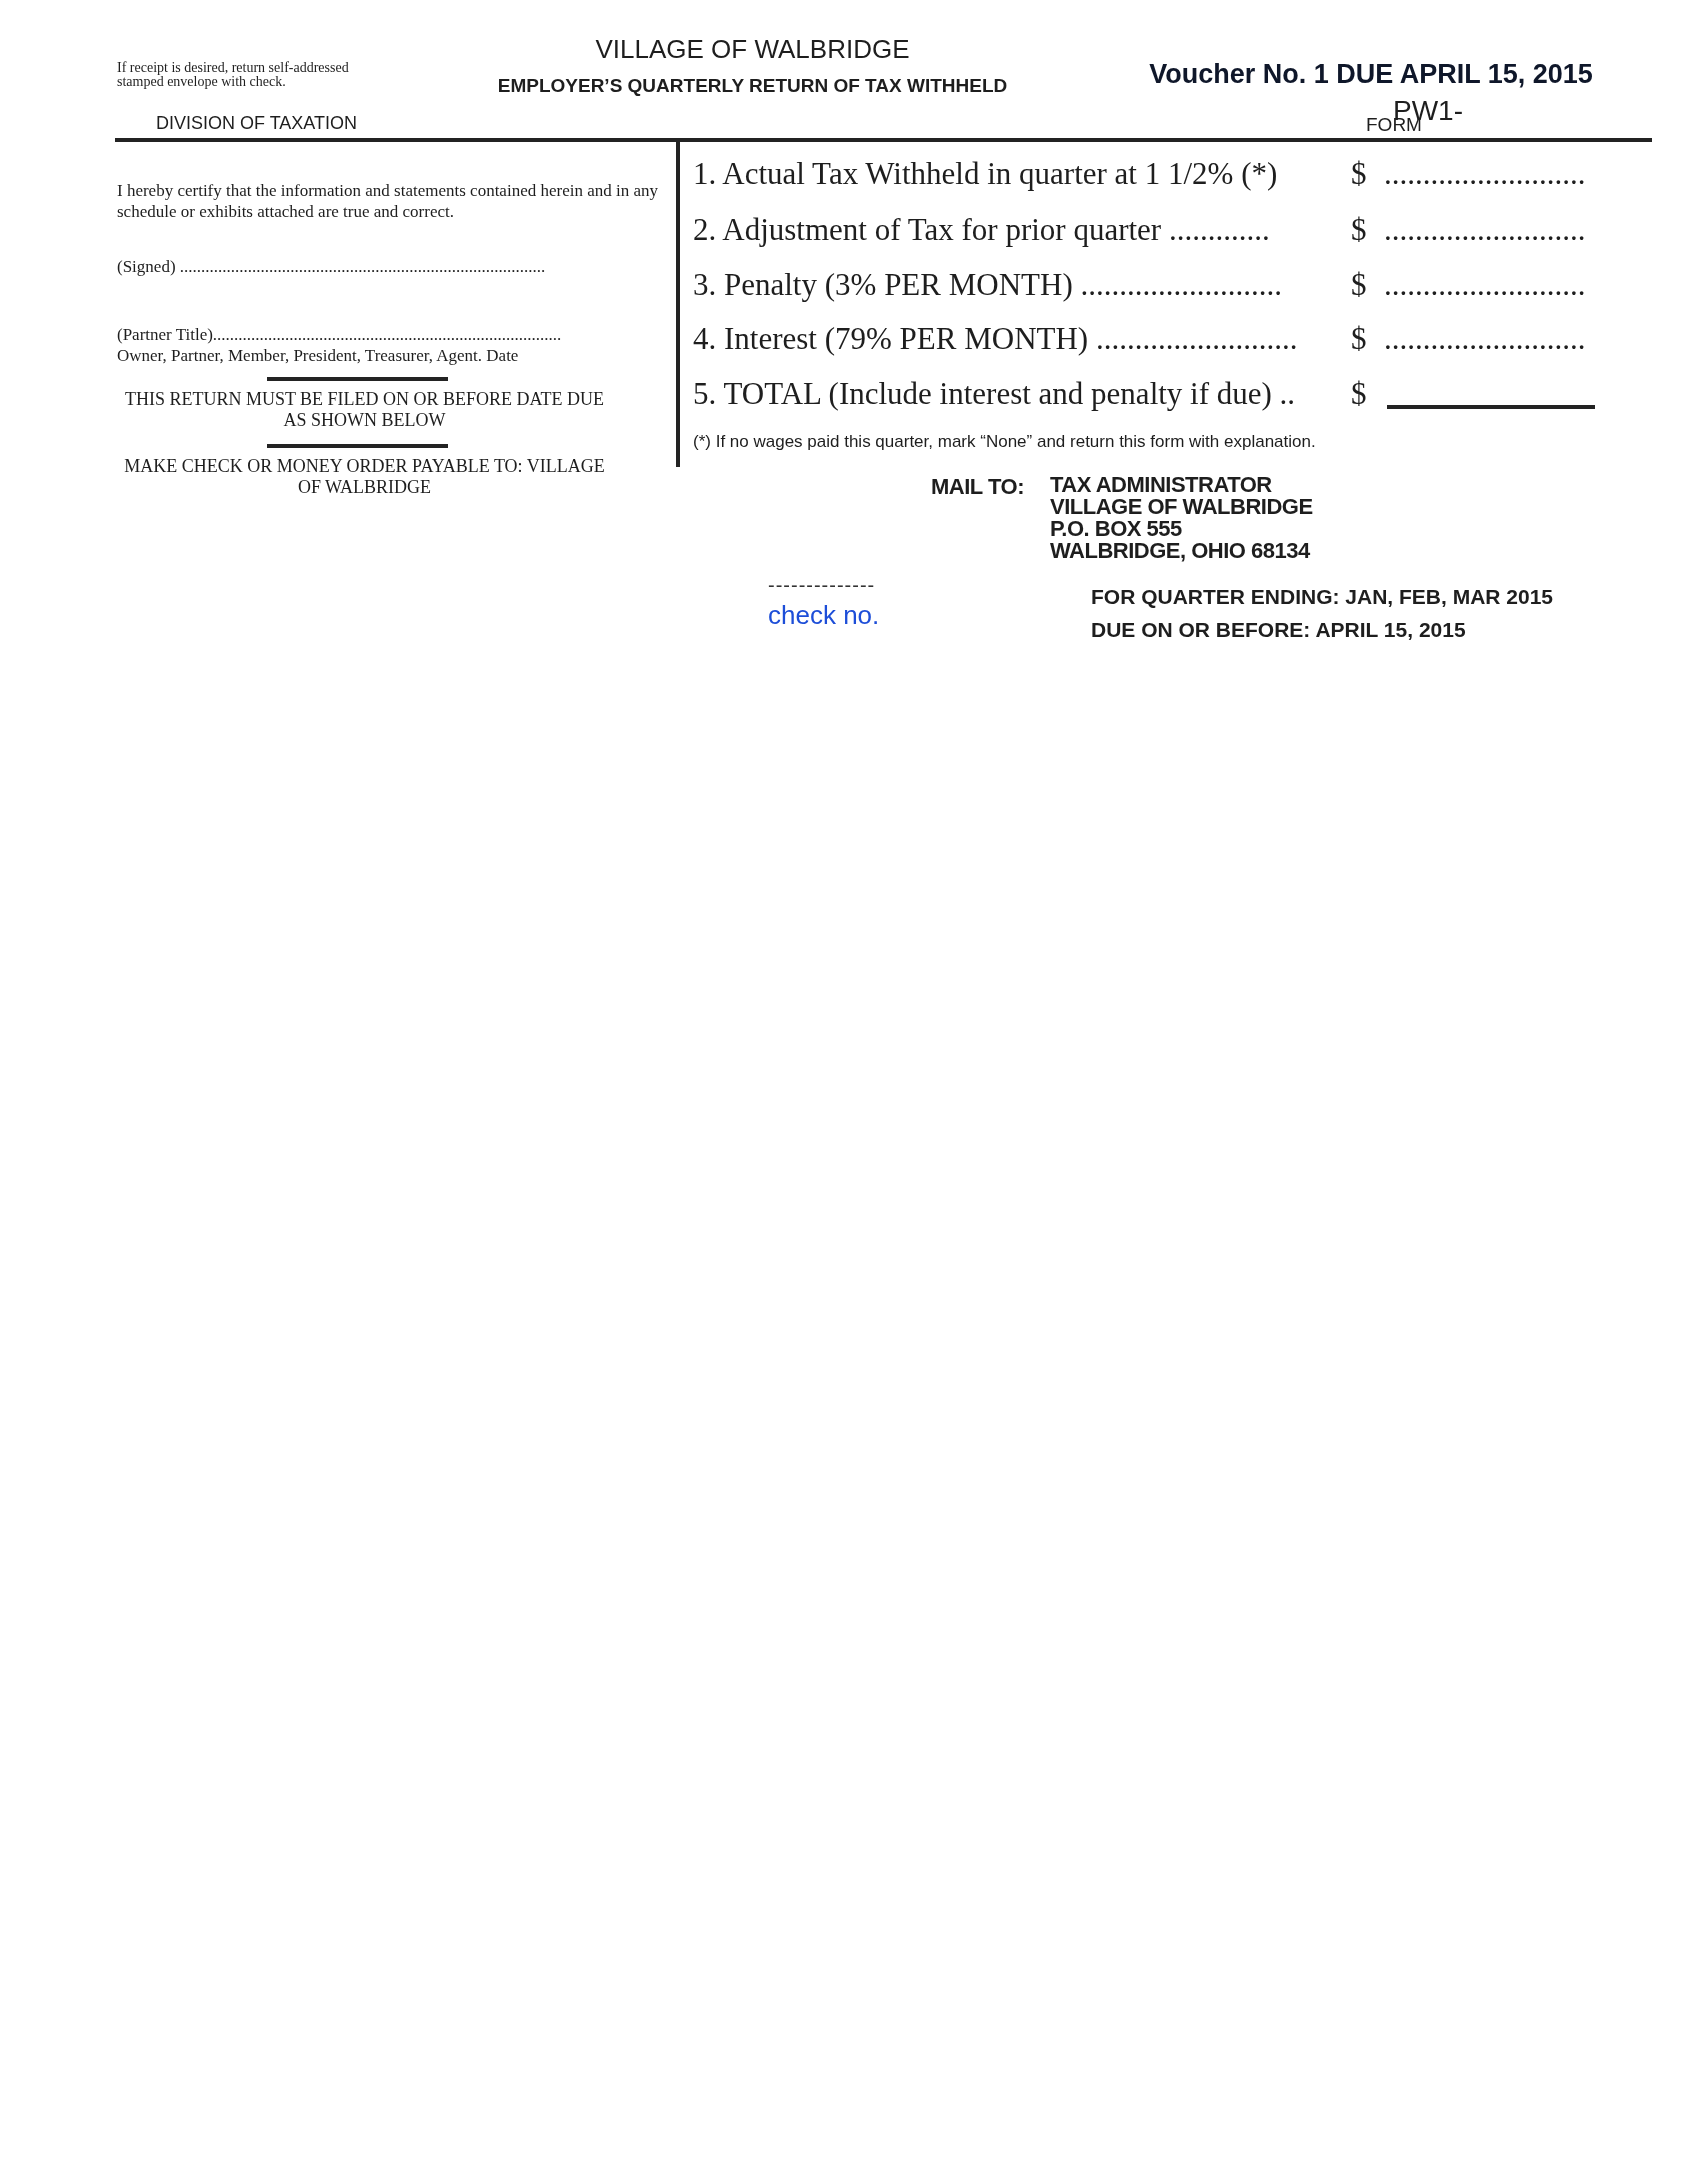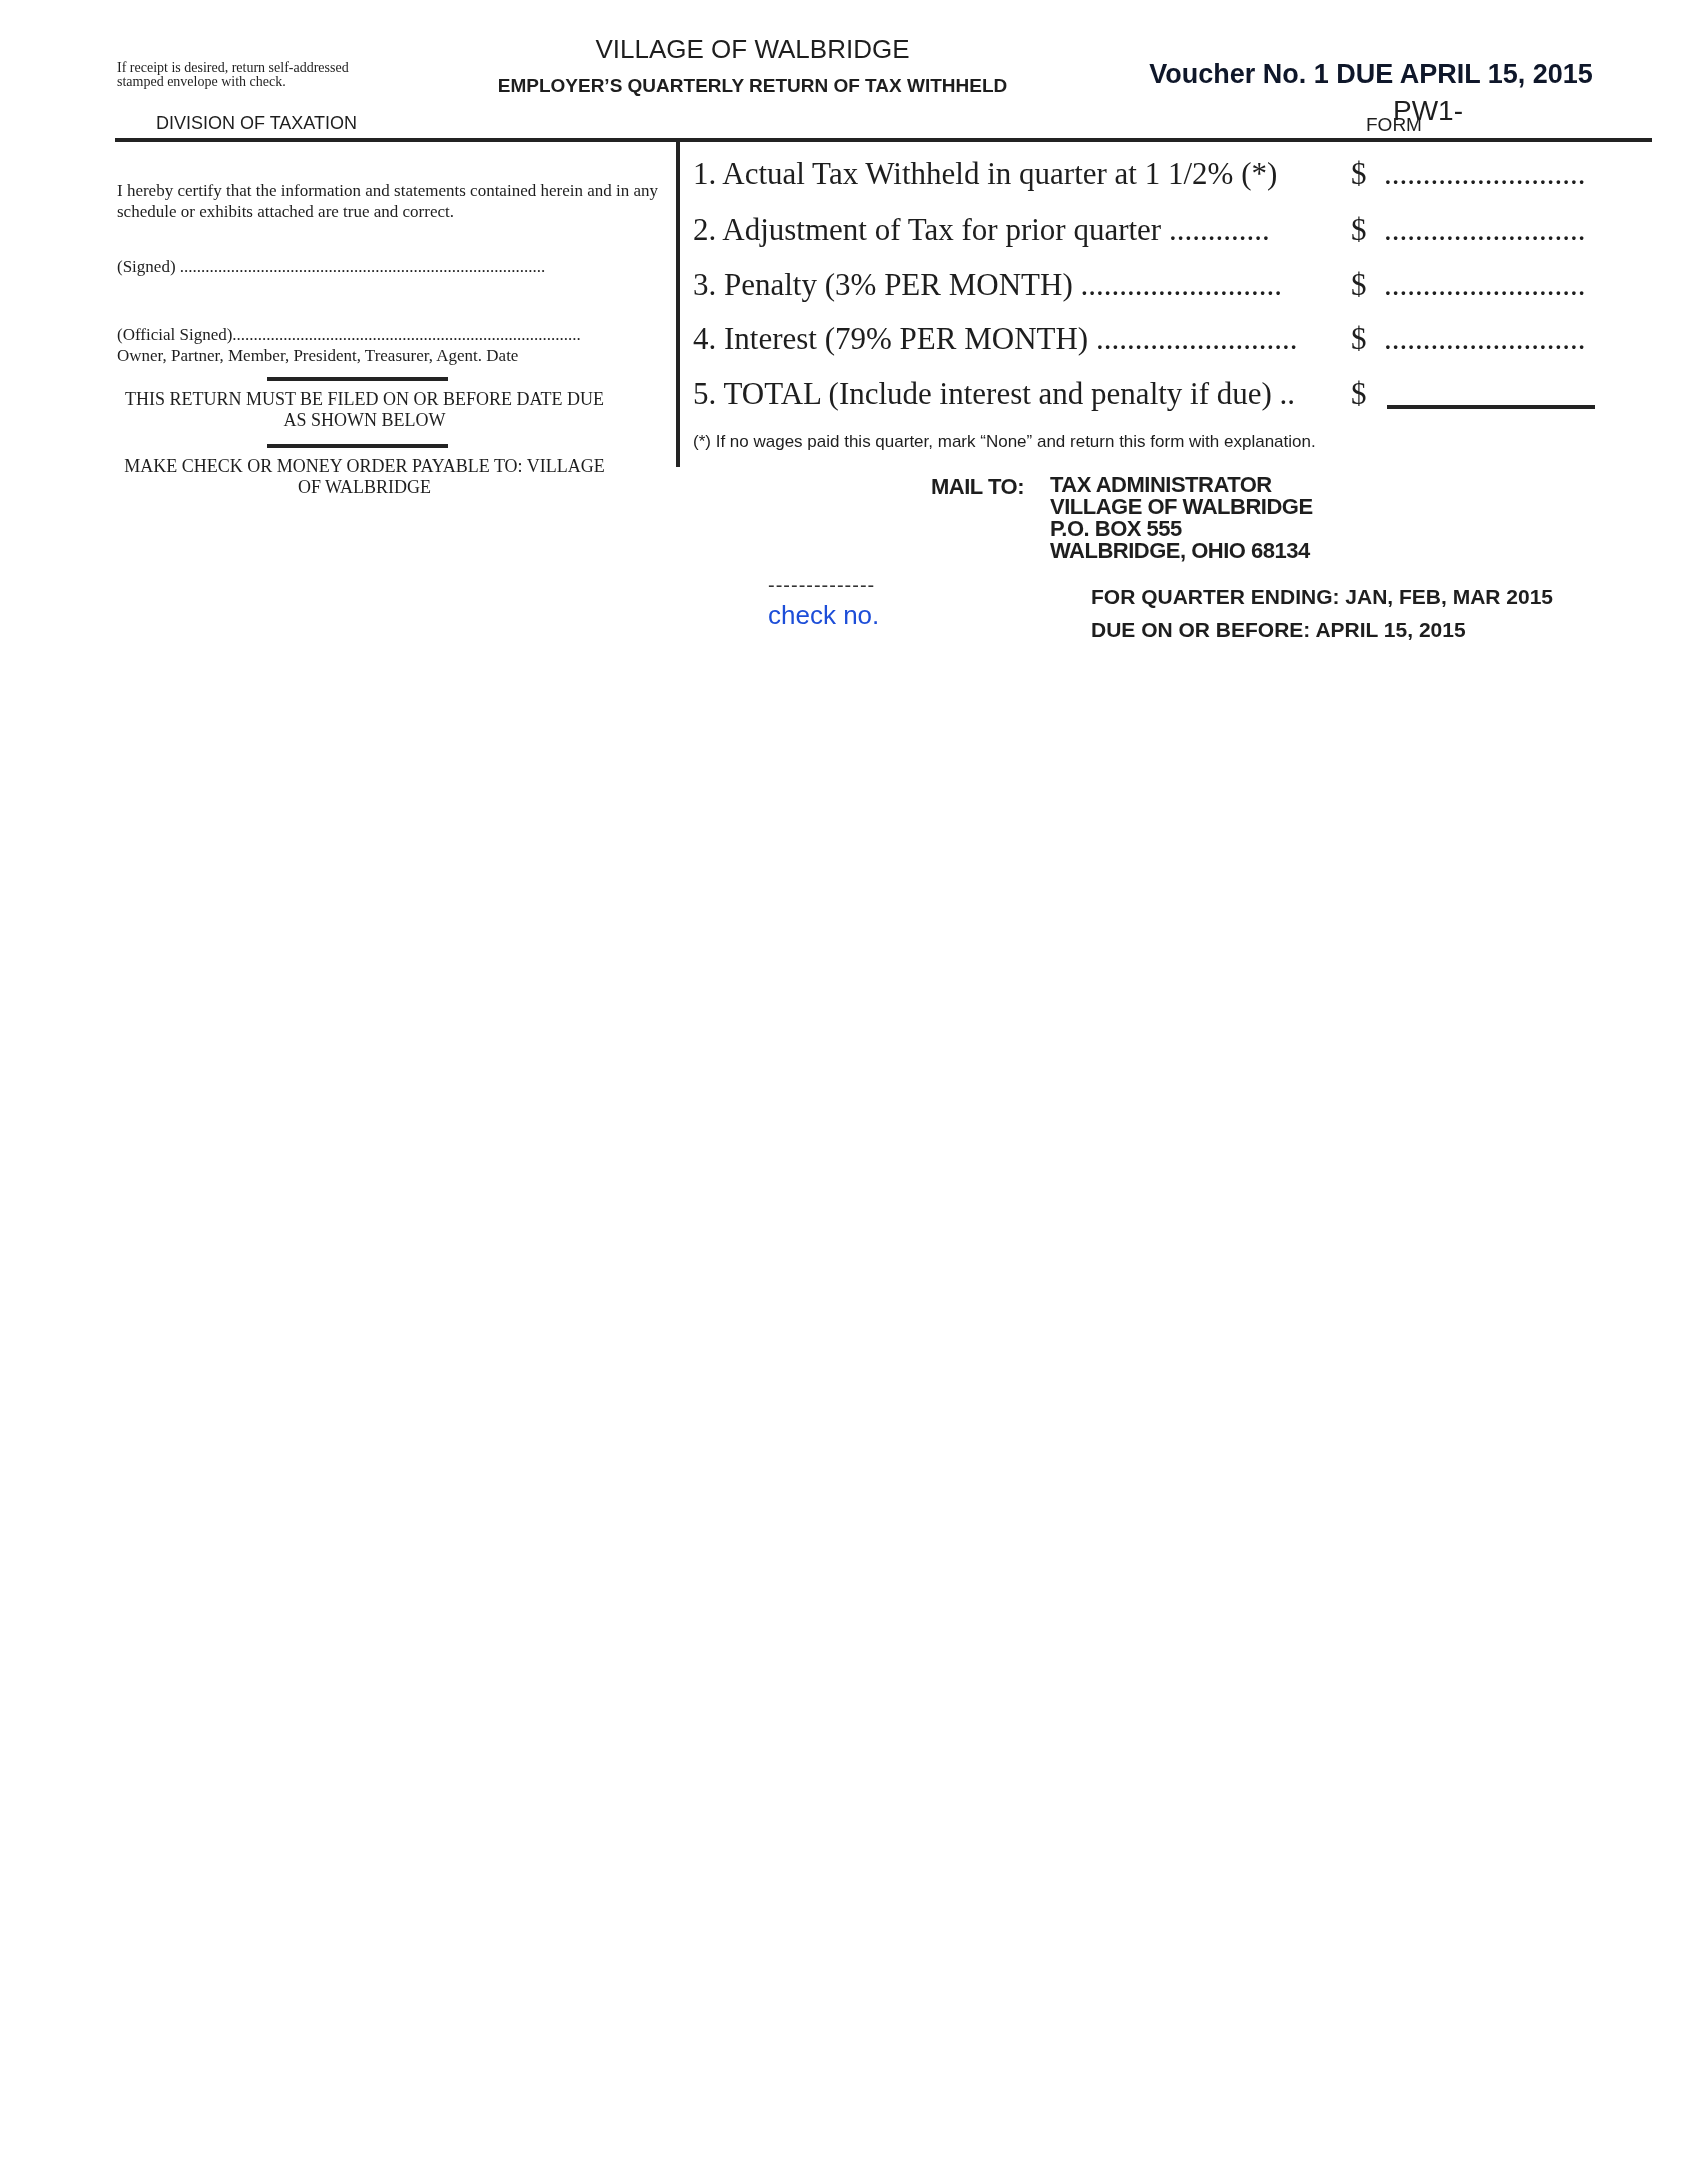--- a/index.html
+++ b/index.html
@@ -61,21 +61,21 @@
 <div class="abs sans return-title">EMPLOYER’S QUARTERLY RETURN OF TAX WITHHELD</div>
 <div class="abs sans voucher">Voucher No. 1 DUE APRIL 15, 2015</div>
 <div class="abs sans form-label">FORM</div>
 <div class="abs sans form-number">PW1-</div>
 
 <div class="abs top-rule"></div>
 <div class="abs v-rule"></div>
 
 <div class="abs serif certify">I hereby certify that the information and statements contained herein and in any schedule or exhibits attached are true and correct.</div>
 <div class="abs serif signed">(Signed) ......................................................................................</div>
-<div class="abs serif official">(Official Signed)..................................................................................</div>
+<div class="abs serif official">(Partner Title)..................................................................................</div>
 <div class="abs serif official-sub">Owner, Partner, Member, President, Treasurer, Agent. Date</div>
 <div class="abs short-rule rule1"></div>
 <div class="abs serif filed">THIS RETURN MUST BE FILED ON OR BEFORE DATE DUE AS SHOWN BELOW</div>
 <div class="abs short-rule rule2"></div>
 <div class="abs serif payable">MAKE CHECK OR MONEY ORDER PAYABLE TO: VILLAGE OF WALBRIDGE</div>
 
 <div class="abs serif line-label row1">1. Actual Tax Withheld in quarter at 1 1/2% (*)</div>
 <div class="abs serif dollar row1">$</div>
 <div class="abs serif blank-dots row1">..........................</div>
 

